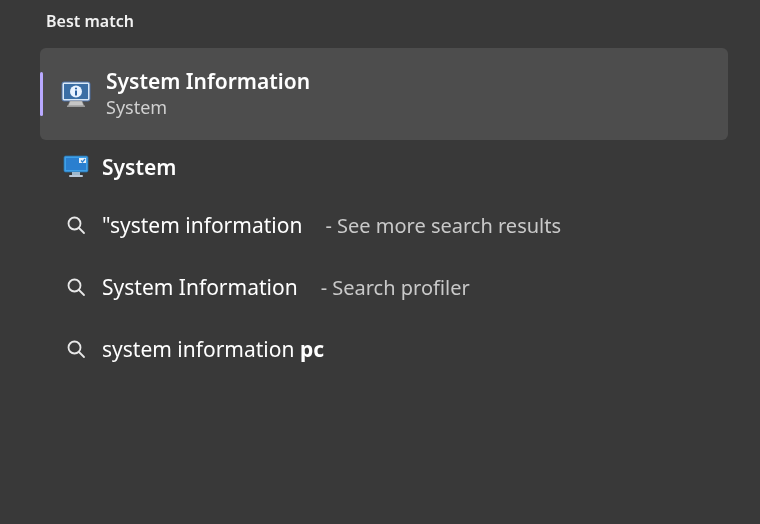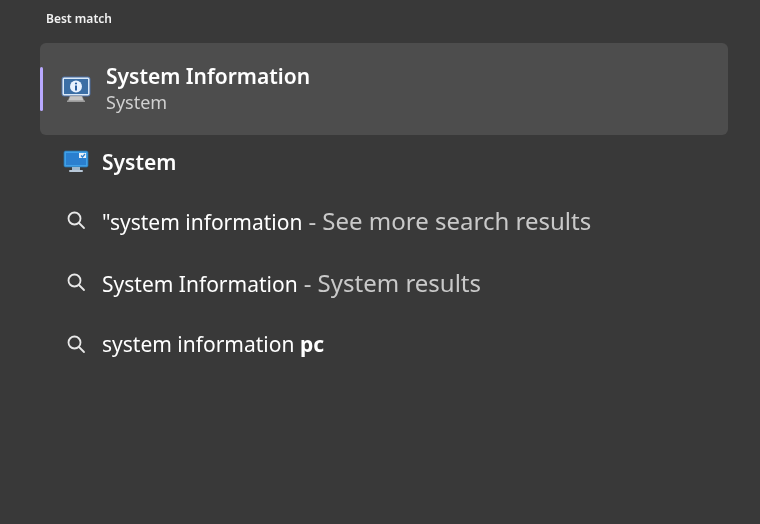--- a/index.html
+++ b/index.html
@@ -7,21 +7,21 @@
     width: 760px;
     height: 524px;
     background: #393939;
     font-family: "Segoe UI", -apple-system, system-ui, sans-serif;
     color: #ffffff;
     overflow: hidden;
   }
   .panel { width: 100%; height: 100%; padding: 10px 0 0 0; }
 
   .section-header {
-    font-size: 12px;
+    font-size: 16px;
     font-weight: 600;
     color: #f2f2f2;
     padding: 0 0 16px 46px;
   }
   .section-header.settings { padding: 20px 0 22px 52px; }
   .section-header.web { padding: 28px 0 22px 52px; }
 
   .best-card {
     display: flex;
     align-items: center;
@@ -100,23 +100,23 @@
     display: flex;
     align-items: baseline;
   }
   .web-main {
     font-size: 21px;
     font-weight: 400;
     color: #ffffff;
   }
   .web-main .bold { font-weight: 700; text-align: right; }
   .web-suffix {
-    font-size: 24px;
+    font-size: 20px;
     color: #c9c9c9;
-    margin-left: 6px;
+    margin-left: 23px;
   }
 
   svg { display: block; }
 </style>
 </head>
 <body>
 
 <div class="panel">
 
   <div class="section-header">Best match</div>
@@ -171,21 +171,21 @@
 
   <div class="web-row">
     <div class="icon-wrap">
       <svg width="20" height="20" viewBox="0 0 20 20">
         <circle cx="8.5" cy="8.5" r="6" fill="none" stroke="#e8e8e8" stroke-width="1.8"></circle>
         <line x1="13" y1="13" x2="18" y2="18" stroke="#e8e8e8" stroke-width="1.8" stroke-linecap="round"></line>
       </svg>
     </div>
     <div class="web-text">
       <span class="web-main"><span>System Information</span><span class="bold"></span></span>
-      <span class="web-suffix">- System results</span>
+      <span class="web-suffix">- Search profiler</span>
     </div>
   </div>
 
   <div class="web-row">
     <div class="icon-wrap">
       <svg width="20" height="20" viewBox="0 0 20 20">
         <circle cx="8.5" cy="8.5" r="6" fill="none" stroke="#e8e8e8" stroke-width="1.8"></circle>
         <line x1="13" y1="13" x2="18" y2="18" stroke="#e8e8e8" stroke-width="1.8" stroke-linecap="round"></line>
       </svg>
     </div>

